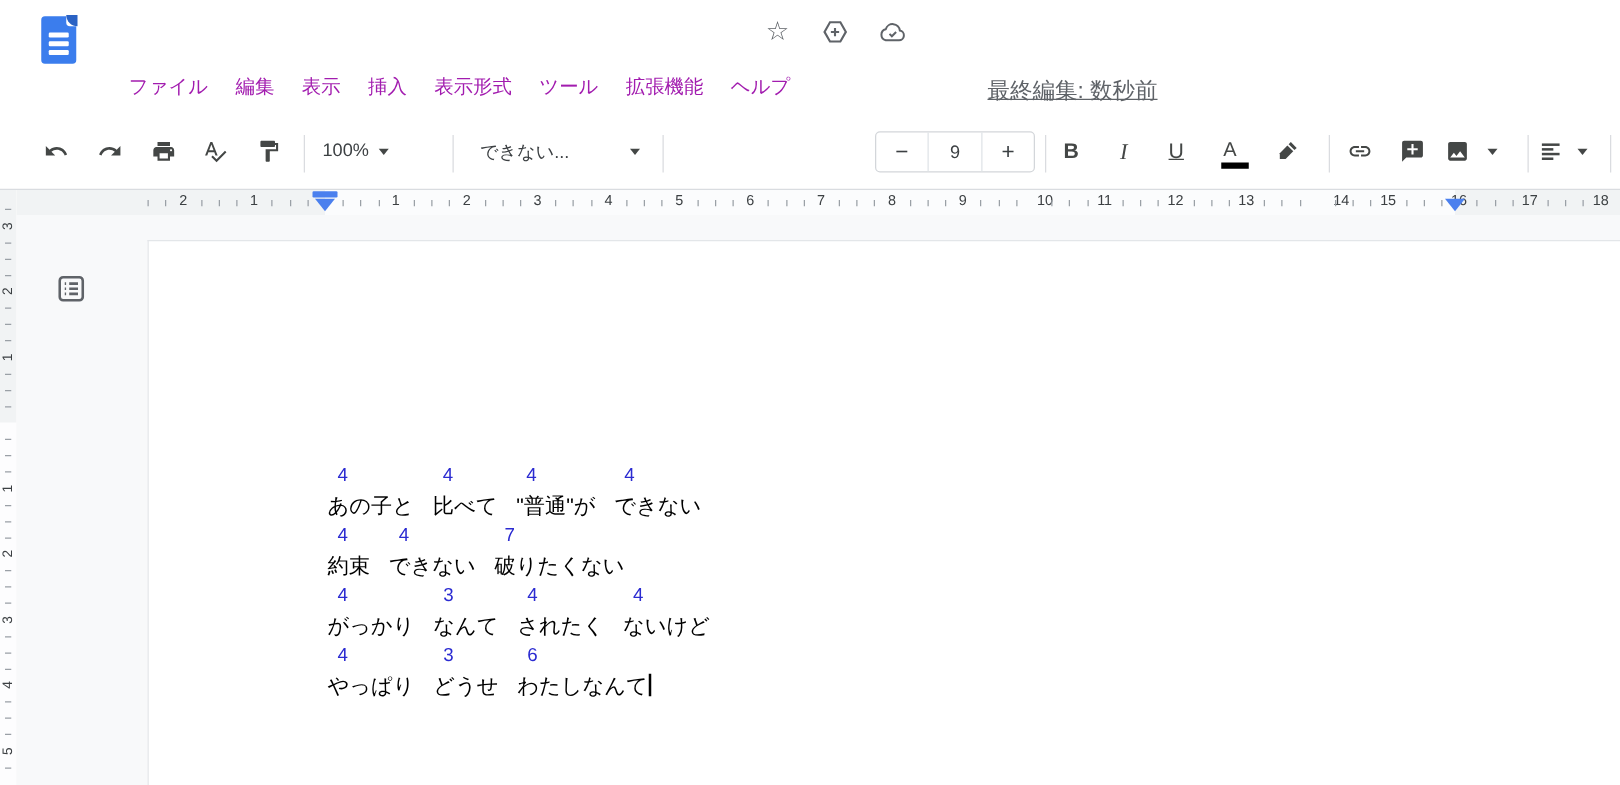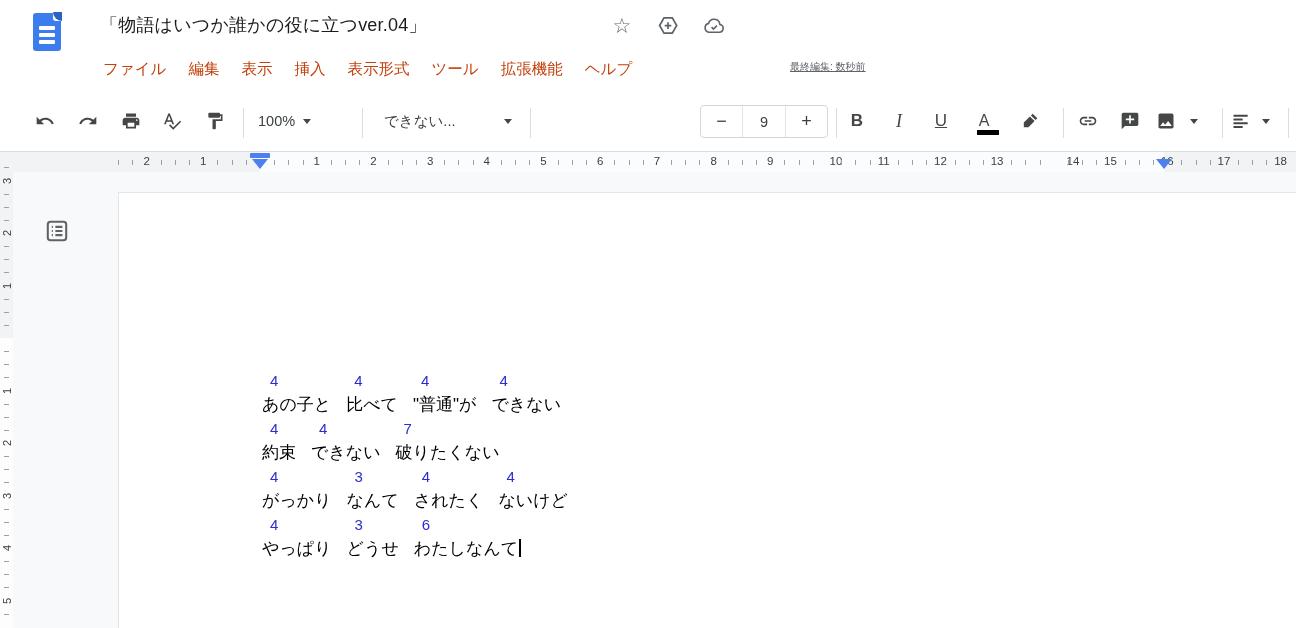--- a/index.html
+++ b/index.html
@@ -13,22 +13,22 @@
   .logo-fold { position:absolute; right:-1px; top:-1px; width:9px; height:9px; background:#fff;
     border-bottom-left-radius:3px; }
   .logo-fold:after { content:""; position:absolute; left:0; top:0; width:9px; height:9px;
     background:#2a62c4; border-bottom-left-radius:9px; }
   .logo-line { position:absolute; left:6px; width:16px; height:3.5px; background:#fff; border-radius:1px; }
   .doc-title { position:absolute; left:100px; top:13px; font-size:18px; color:#1b1b1b; letter-spacing:.2px; }
   .title-icons { position:absolute; left:610px; top:14px; display:flex; gap:22px; align-items:center; color:#5f6368; }
   .title-icons .ticon { width:24px; height:24px; display:flex; align-items:center; justify-content:center; cursor:pointer; }
   .star-glyph { font-size:21px; line-height:22px; color:#5f6368; }
   .menubar { position:absolute; left:92px; top:55px; display:flex; align-items:center; }
-  .menu-item { font-size:15.5px; color:#c2410c; padding:4px 11px; border-radius:4px; cursor:pointer; }
-  .last-edited { position:absolute; left:790px; top:60px; font-size:10px; color:#5f6368;
+  .menu-item { font-size:15.5px; color:#a21caf; padding:4px 11px; border-radius:4px; cursor:pointer; }
+  .last-edited { position:absolute; left:790px; top:60px; font-size:18px; color:#5f6368;
     text-decoration:underline; cursor:pointer; }
 
   
   .toolbar { position:absolute; left:0; top:95px; width:1296px; height:57px; background:#fff;
     border-bottom:1px solid #d9dce0; }
   .tbtn { position:absolute; top:8px; width:36px; height:36px; border-radius:4px; display:flex;
     align-items:center; justify-content:center; cursor:pointer; }
   .tbtn svg { width:20px; height:20px; fill:#444746; }
   .tdivider { position:absolute; top:13px; width:1px; height:30px; background:#dadce0; }
   .tselect { position:absolute; top:8px; height:36px; display:flex; align-items:center; gap:8px;
@@ -80,21 +80,20 @@
 <body>
 
 <div class="header">
   <div class="docs-logo">
     <div class="logo-body"></div>
     <div class="logo-fold"></div>
     <div class="logo-line" style="top:13px"></div>
     <div class="logo-line" style="top:20px"></div>
     <div class="logo-line" style="top:27px"></div>
   </div>
-  <div class="doc-title">「物語はいつか誰かの役に立つver.04」</div>
 
   <div class="title-icons">
     <div class="ticon">
       <span class="star-glyph">☆</span>
     </div>
     <div class="ticon">
       <svg viewBox="0 0 24 24" fill="none" stroke="#5f6368" stroke-width="1.7">
         <path d="M8 3.8h8.3l4.4 7.7-4.4 7.7H8l-4.4-7.7z"></path>
         <path d="M12 8.3v6.6M8.7 11.6h6.6"></path>
       </svg>

